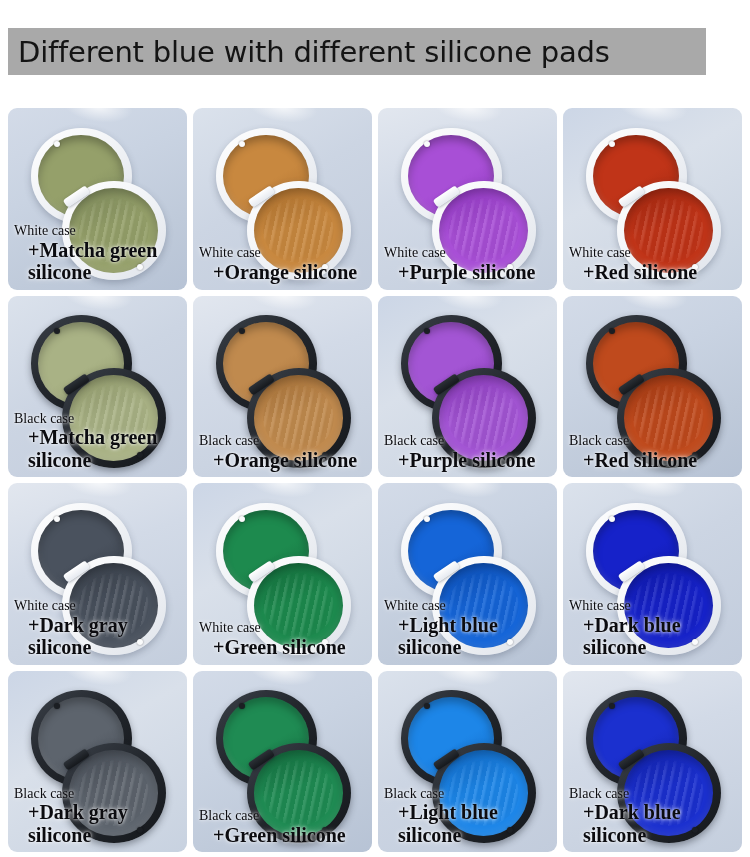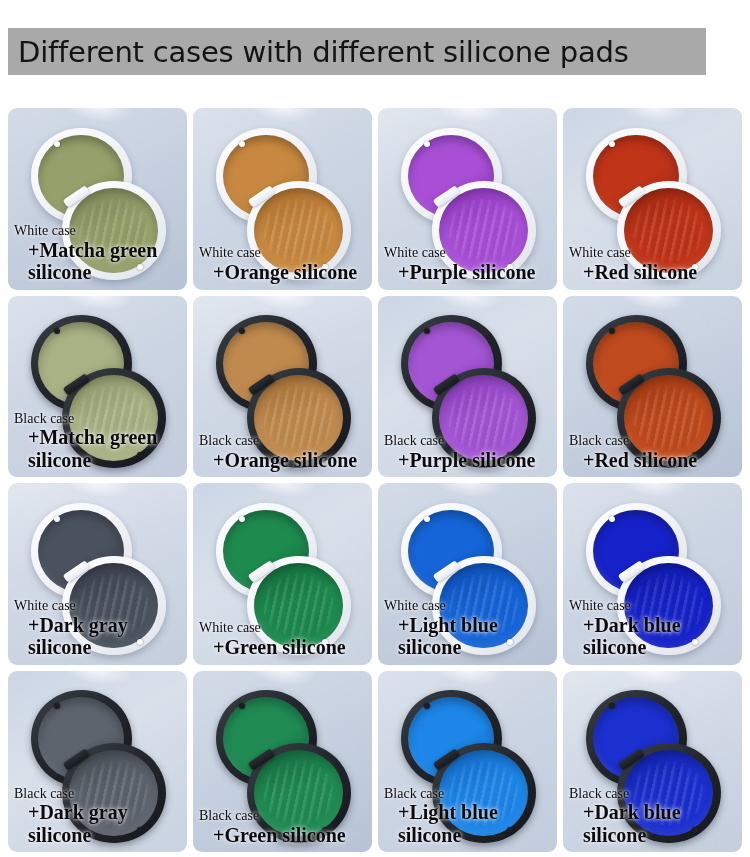--- a/index.html
+++ b/index.html
@@ -202,21 +202,21 @@
     font-weight: 700;
     padding-left: 14px;
   }
 </style>
 </head>
 <body>
 
 <div id="page">
 
   <div id="header-banner" style="background: rgb(169, 169, 169);">
-    <div id="header-title" style="color: rgb(20, 20, 20);">Different cases with different silicone pads</div>
+    <div id="header-title" style="color: rgb(20, 20, 20);">Different blue with different silicone pads</div>
   </div>
 
   <div id="grid">
       <div class="cell ">
         <div class="fold"></div>
         <div class="case">
           <div class="disc rim-top rim-white">
             <div class="pad pad-top" style="background: linear-gradient(150deg, rgb(149, 160, 106) 0%, rgb(149, 160, 106) 55%, rgb(124, 136, 90) 100%);"></div>
             <div class="dot dot-white dot-a"></div>
           </div>

